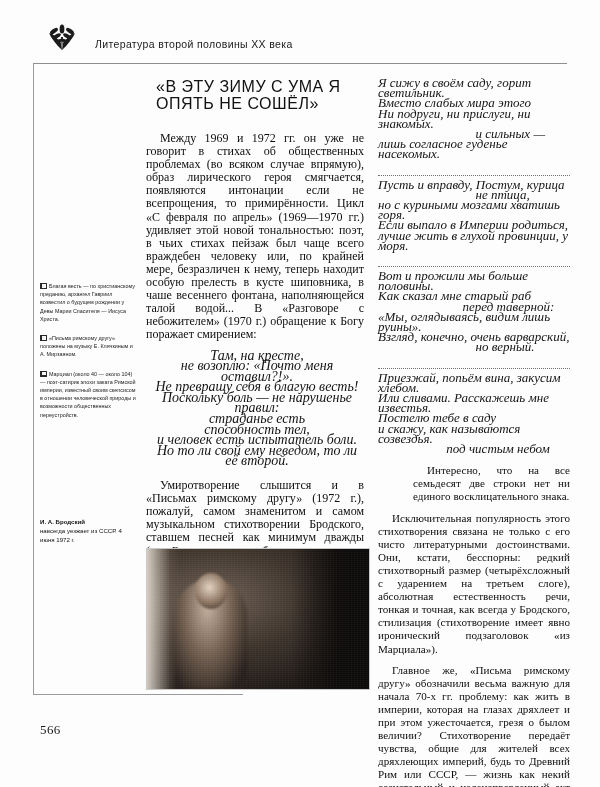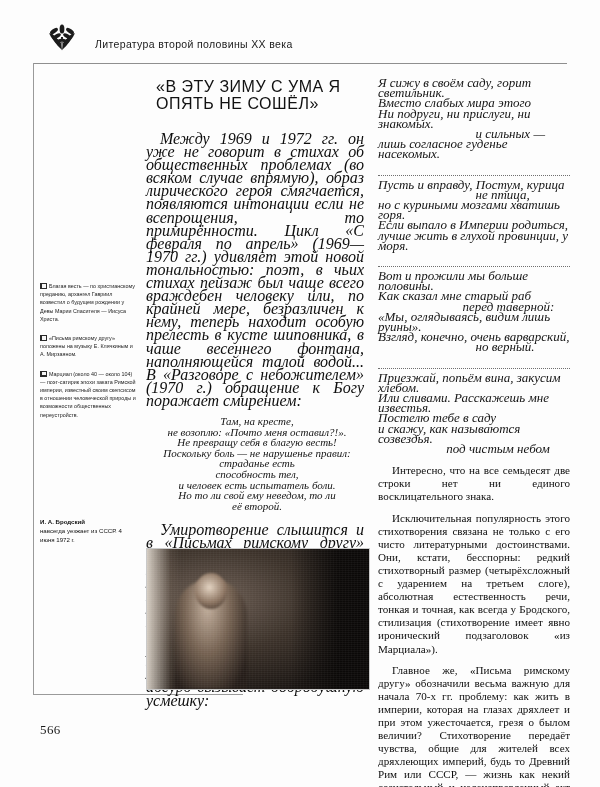--- a/index.html
+++ b/index.html
@@ -179,31 +179,30 @@
     font-size: 16px;
     font-weight: normal;
     line-height: 17px;
     letter-spacing: .5px;
     color: #111;
     margin: 0 0 20px 0;
     text-align: left;
     padding-left: 10px;
   }
   .body-p {
-    font-size: 16px;
+    font-size: 12px;
     line-height: 13.1px;
     text-align: justify;
     text-indent: 14px;
     margin: 0 4px 9px 0;
     color: #0e0e0e;
     hyphens: manual;
-    font-style: italic;
   }
   .verse {
-    font-size: 11px;
+    font-size: 14px;
     line-height: 10.6px;
     font-style: italic;
     color: #131313;
     margin: 6px 0 12px 0;
   }
   .verse .vl { display: block; white-space: pre-wrap; }
   .verse.center .vl { text-align: center; }
 
   
   #right-col {
@@ -226,21 +225,21 @@
     width: 100%;
   }
   .r-body-p {
     font-size: 11.1px;
     line-height: 13.1px;
     text-align: justify;
     text-indent: 14px;
     margin: 0 0 8px 0;
     color: #0e0e0e;
   }
-  .tight { margin-top: 10px; }
+  .tight { margin-top: 10px; margin-left: 35px; }
 </style>
 </head>
 <body>
 
 <div id="page">
 
   <div id="header">
     <div id="ornament">
       <svg viewBox="0 0 36 30" width="36" height="30" aria-hidden="true">
         <g fill="#1c1c1c">

